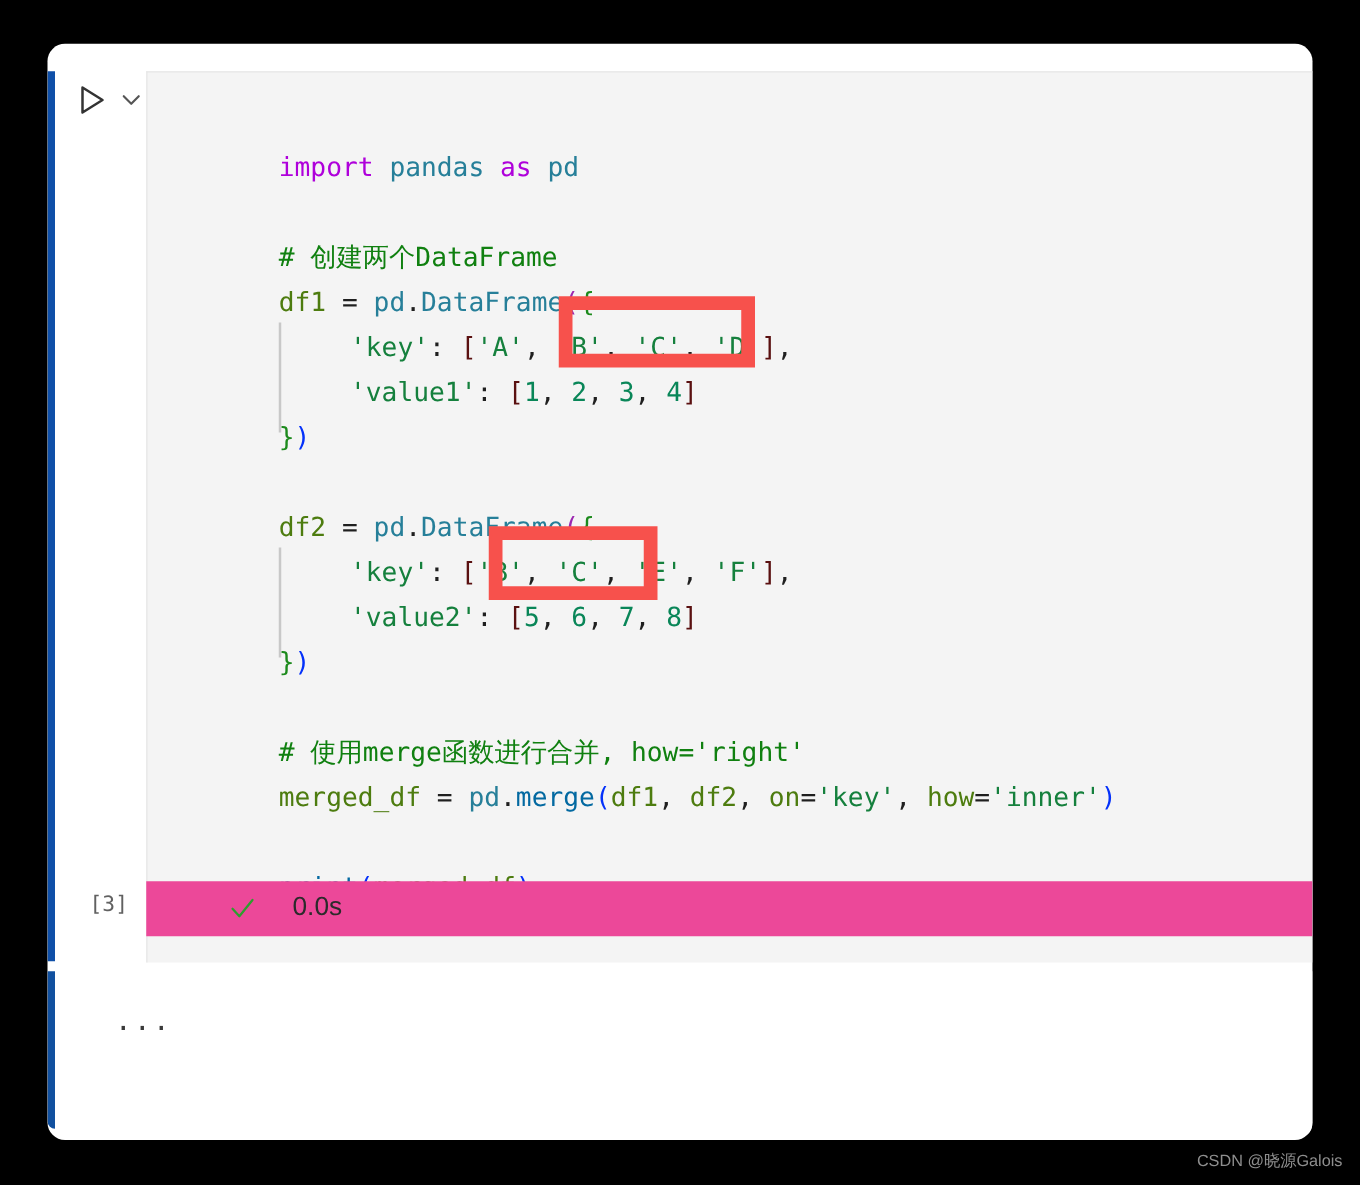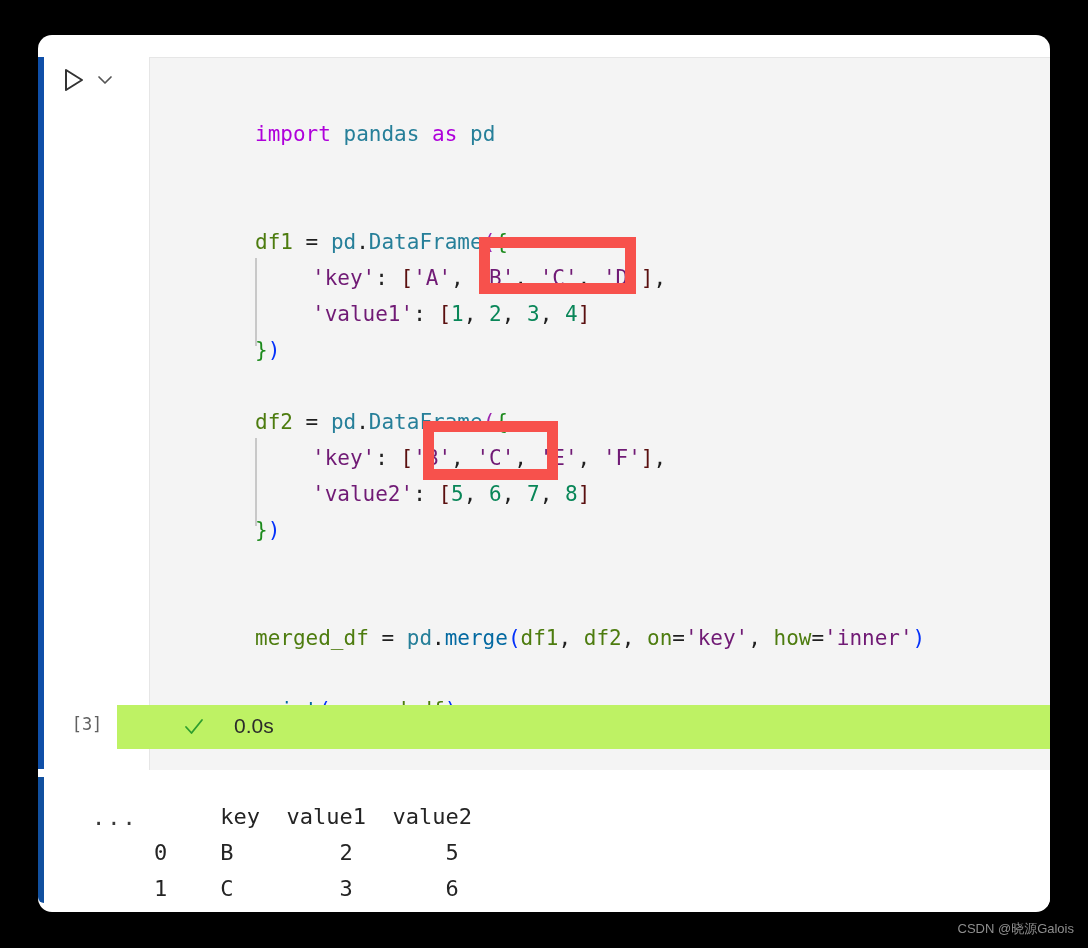--- a/index.html
+++ b/index.html
@@ -84,21 +84,20 @@
   
   #editor-pane {
     position: absolute;
     left: 79px;
     top: 22px;
     right: 0px;
     height: 712px;
     background: #f4f4f4;
     border-top: 1px solid #e6e6e6;
     border-left: 1px solid #e6e6e6;
-    margin-left: 32px;
   }
 
   #code-area {
     position: absolute;
     left: 0;
     top: 0;
     right: 0;
     bottom: 0;
     padding: 0;
   }
@@ -113,21 +112,21 @@
     font-size: 21px;
     color: #1f1f1f;
   }
 
   
   .t-kw       { color: #af00db; }
   .t-mod      { color: #267f99; }
   .t-var      { color: #4d7c0f; }
   .t-fn       { color: #0369a1; }
   .t-cls      { color: #267f99; }
-  .t-str      { color: #701a75; }
+  .t-str      { color: #15803d; }
   .t-num      { color: #098658; }
   .t-com      { color: #108010; }
   .t-punct    { color: #1f1f1f; }
   .t-brace-g  { color: #1c8a1c; }
   .t-brace-b  { color: #0431fa; }
   .t-brace-p  { color: #9c27b0; }
   .t-brace-d  { color: #5a1010; }
   .t-op       { color: #1f1f1f; }
 
   
@@ -146,21 +145,21 @@
     pointer-events: none;
   }
 
   
   #exec-status-row {
     position: absolute;
     left: 79px;
     top: 670px;
     right: 0px;
     height: 44px;
-    background: #bef264;
+    background: #ec4899;
   }
   #check-icon {
     position: absolute;
     left: 66px;
     top: 11px;
     width: 22px;
     height: 22px;
   }
   #exec-time {
     position: absolute;
@@ -236,37 +235,39 @@
   </div>
 
   <div id="editor-pane">
     <div id="code-area">
 
       <div class="indent-guide" style="left:105px; top:200px; height:88px;"></div>
       <div class="indent-guide" style="left:105px; top:380px; height:88px;"></div>
 
       <div class="code-line" style="top:58px;"><span class="t-kw">import</span><span class="t-punct"> </span><span class="t-mod">pandas</span><span class="t-punct"> </span><span class="t-kw">as</span><span class="t-punct"> </span><span class="t-mod">pd</span></div>
 
+      <div class="code-line t-com" style="top:130px;"># 创建两个DataFrame</div>
 
       <div class="code-line" style="top:166px;"><span class="t-var">df1</span><span class="t-op"> = </span><span class="t-mod">pd</span><span class="t-punct">.</span><span class="t-cls">DataFrame</span><span class="t-brace-p">(</span><span class="t-brace-g">{</span></div>
 
       <div class="code-line" style="top:202px; left:162px;"><span class="t-str">'key'</span><span class="t-punct">: </span><span class="t-brace-d">[</span><span class="t-str">'A'</span><span class="t-punct">, </span><span class="t-str">'B'</span><span class="t-punct">, </span><span class="t-str">'C'</span><span class="t-punct">, </span><span class="t-str">'D'</span><span class="t-brace-d">]</span><span class="t-punct">,</span></div>
 
       <div class="code-line" style="top:238px; left:162px;"><span class="t-str">'value1'</span><span class="t-punct">: </span><span class="t-brace-d">[</span><span class="t-num">1</span><span class="t-punct">, </span><span class="t-num">2</span><span class="t-punct">, </span><span class="t-num">3</span><span class="t-punct">, </span><span class="t-num">4</span><span class="t-brace-d">]</span></div>
 
       <div class="code-line" style="top:274px;"><span class="t-brace-g">}</span><span class="t-brace-b">)</span></div>
 
       <div class="code-line" style="top:346px;"><span class="t-var">df2</span><span class="t-op"> = </span><span class="t-mod">pd</span><span class="t-punct">.</span><span class="t-cls">DataFrame</span><span class="t-brace-p">(</span><span class="t-brace-g">{</span></div>
 
       <div class="code-line" style="top:382px; left:162px;"><span class="t-str">'key'</span><span class="t-punct">: </span><span class="t-brace-d">[</span><span class="t-str">'B'</span><span class="t-punct">, </span><span class="t-str">'C'</span><span class="t-punct">, </span><span class="t-str">'E'</span><span class="t-punct">, </span><span class="t-str">'F'</span><span class="t-brace-d">]</span><span class="t-punct">,</span></div>
 
       <div class="code-line" style="top:418px; left:162px;"><span class="t-str">'value2'</span><span class="t-punct">: </span><span class="t-brace-d">[</span><span class="t-num">5</span><span class="t-punct">, </span><span class="t-num">6</span><span class="t-punct">, </span><span class="t-num">7</span><span class="t-punct">, </span><span class="t-num">8</span><span class="t-brace-d">]</span></div>
 
       <div class="code-line" style="top:454px;"><span class="t-brace-g">}</span><span class="t-brace-b">)</span></div>
 
+      <div class="code-line t-com" style="top:526px;"># 使用merge函数进行合并, how='right'</div>
 
       <div class="code-line" style="top:562px;"><span class="t-var">merged_df</span><span class="t-op"> = </span><span class="t-mod">pd</span><span class="t-punct">.</span><span class="t-fn">merge</span><span class="t-brace-b">(</span><span class="t-var">df1</span><span class="t-punct">, </span><span class="t-var">df2</span><span class="t-punct">, </span><span class="t-var">on</span><span class="t-op">=</span><span class="t-str">'key'</span><span class="t-punct">, </span><span class="t-var">how</span><span class="t-op">=</span><span class="t-str">'inner'</span><span class="t-brace-b">)</span></div>
 
       <div class="code-line" style="top:634px;"><span class="t-fn">print</span><span class="t-brace-b">(</span><span class="t-var">merged_df</span><span class="t-brace-b">)</span></div>
 
       <div class="annot-box" style="left:329px; top:179px; width:157px; height:57px;"></div>
       <div class="annot-box" style="left:273px; top:363px; width:135px; height:59px;"></div>
 
     </div>
   </div>
@@ -275,20 +276,17 @@
     <div id="check-icon">
       <svg width="22" height="22" viewBox="0 0 22 22">
         <path d="M3 11 L8.5 17 L19 4" fill="none" stroke="#2e9e2e" stroke-width="1.8" stroke-linecap="round" stroke-linejoin="round"></path>
       </svg>
     </div>
     <div id="exec-time">0.0s</div>
   </div>
 
   <div id="output-pane">
     <div id="output-dots">...</div>
-    <div id="output-text">     key  value1  value2
-0    B        2       5
-1    C        3       6</div>
   </div>
 
 </div>
 
 <div id="watermark">CSDN @晓源Galois</div>
 
 </body></html>

